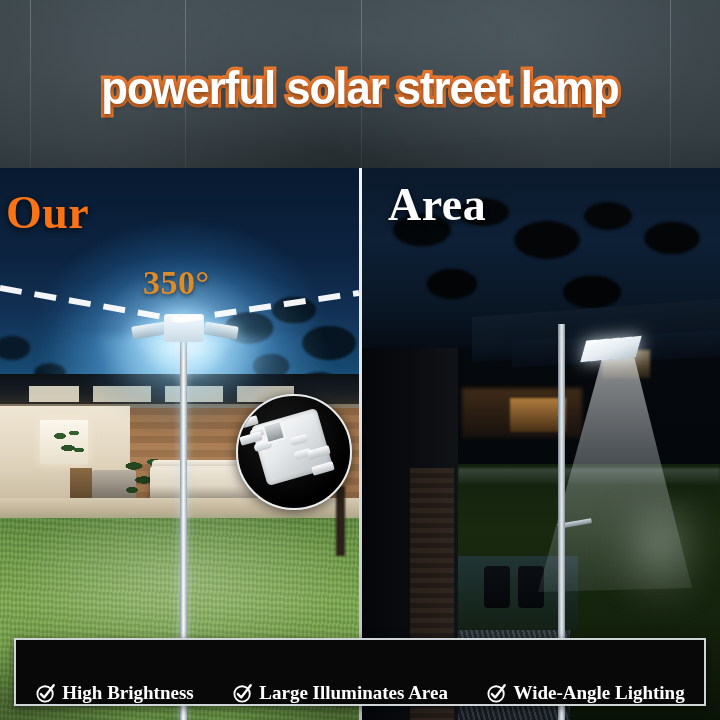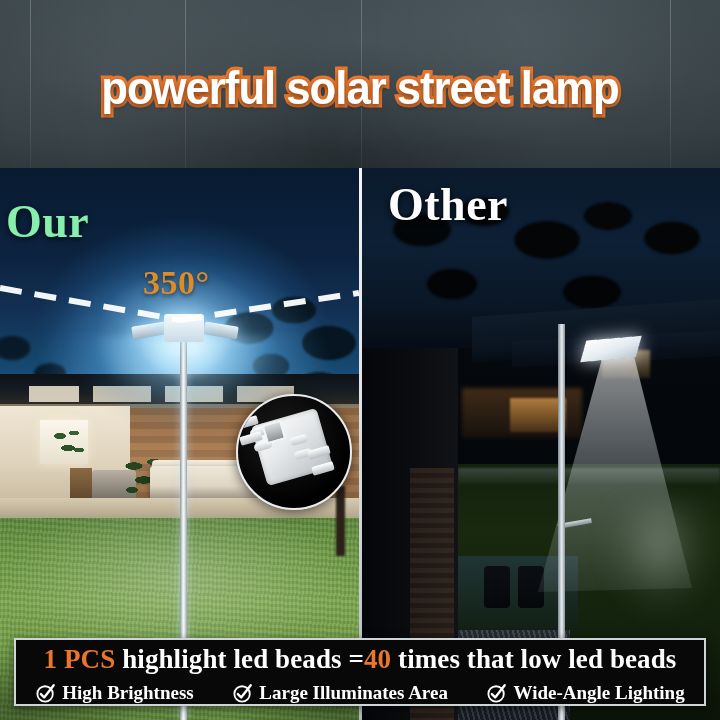--- a/index.html
+++ b/index.html
@@ -216,23 +216,23 @@
   
   .angle-svg{position:absolute;left:0;top:0;width:359px;height:552px;pointer-events:none;}
   .angle-label{
     position:absolute;left:143px;top:96px;
     font-family:"Liberation Serif",serif;font-weight:bold;font-size:34px;
     color:#dd8c2a;letter-spacing:.5px;
     text-shadow:0 2px 4px rgba(0,0,0,.55);
   }
 
   .label-our{
-    position:absolute;left:6px;top:27px;
+    position:absolute;left:6px;top:18px;
     font-family:"Liberation Serif",serif;font-weight:bold;font-size:46px;
-    color:#86efac;letter-spacing:.5px;
+    color:#f97316;letter-spacing:.5px;
     text-shadow:0 2px 6px rgba(0,0,0,.7);
   }
 
   
   .r-sky{
     position:absolute;left:0;top:0;width:358px;height:180px;
     background:linear-gradient(180deg,#0b1a2c 0%,#0d2036 40%,#0a1726 75%,#060c14 100%);
   }
   .r-foliage{
     position:absolute;left:0;top:20px;width:358px;height:170px;
@@ -492,43 +492,40 @@
           </linearGradient>
         </defs>
         <polygon points="244,176 268,172 330,420 176,424" fill="url(#coneGrad)"></polygon>
       </svg>
       <div class="r-glow-patch"></div>
 
       <div class="r-arm" style="left:196px;"></div>
       <div class="r-pole" style="left:196px;top:156px;height:396px;"></div>
       <div class="r-panel-head" style="left:222px;top:170px;"></div>
 
-      <div class="label-other">Other</div>
+      <div class="label-other">Area</div>
     </div>
 
     <div class="divider"></div>
   </div>
 
   <div class="bead-circle">
     <div class="bead-chip"></div>
     <div class="bead-pad bp1"></div>
     <div class="bead-pad bp2"></div>
     <div class="bead-pad bp3"></div>
     <div class="bead-pad bp4"></div>
     <div class="bead-core"></div>
     <div class="bead-pin pn1"></div>
     <div class="bead-pin pn2"></div>
     <div class="bead-pin pn3"></div>
     <div class="bead-pin pn4"></div>
   </div>
 
   <div class="banner">
-    <div class="banner-line1">
-      <span class="hl">1 PCS</span><span> highlight led beads =</span><span class="hl">40</span><span> times that low led beads</span>
-    </div>
     <div class="features">
       <div class="feature">
         <svg class="check-ico" width="22" height="22" viewBox="0 0 24 24">
           <circle cx="11" cy="13" r="8.4" fill="none" stroke="#ffffff" stroke-width="2"></circle>
           <path d="M6.4 13.2 L10 16.8 L20.4 3.6" fill="none" stroke="#ffffff" stroke-width="2.6" stroke-linecap="round" stroke-linejoin="round"></path>
         </svg>
         <span class="feature-label">High Brightness</span>
       </div>
       <div class="feature">
         <svg class="check-ico" width="22" height="22" viewBox="0 0 24 24">

